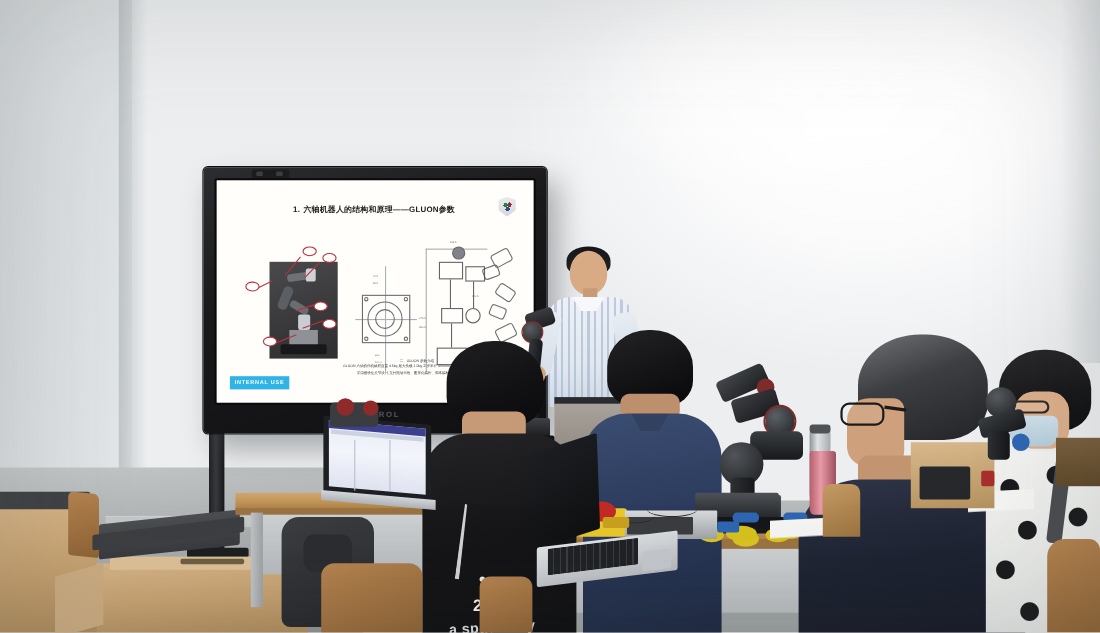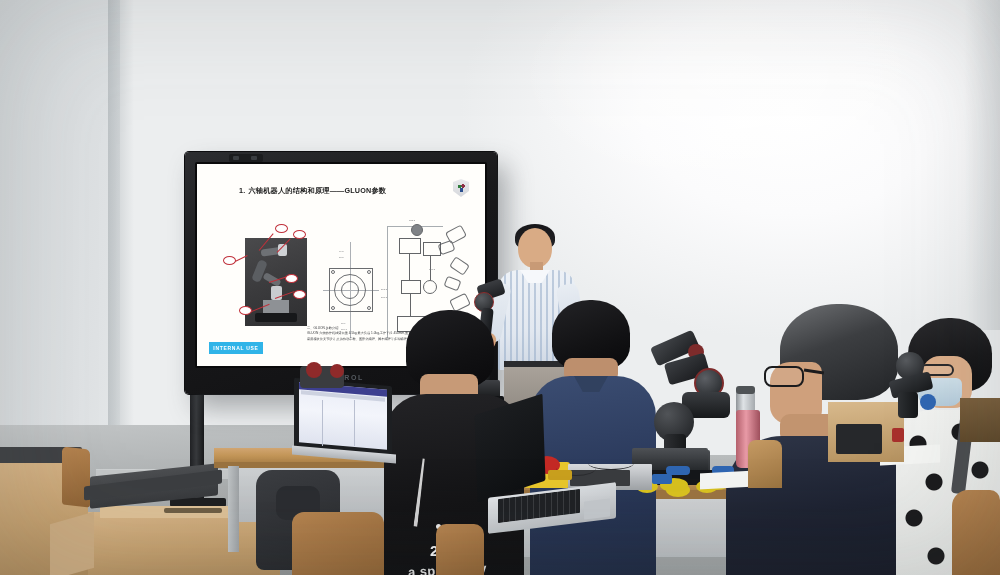--- a/index.html
+++ b/index.html
@@ -39,21 +39,21 @@
   .floor-left {
     position: absolute; left: 0; bottom: 0; width: 330px; height: 150px;
     background: linear-gradient(175deg, #c3c6c7 0%, #8d9192 100%);
   }
   .baseboard {
     position: absolute; left: 96px; bottom: 96px; width: 250px; height: 10px;
     background: #c4c7c8; border-top: 1px solid #cdd0d1;
   }
 
   
-  .display-wrap { position: absolute; left: 185px; top: 152px; width: 312px; height: 242px; }
+  .display-wrap { position: absolute; left: 185px; top: 152px; width: 312px; height: 242px; text-align: center; }
   .display-frame {
     position: absolute; inset: 0;
     background: linear-gradient(160deg, #2c2d30 0%, #19191b 40%, #101012 100%);
     border-radius: 4px;
     box-shadow: 10px 14px 26px rgba(60,65,70,.40), 0 0 0 1px #0c0c0e;
   }
   .display-inner-bezel {
     position: absolute; left: 10px; top: 10px; right: 10px; bottom: 26px;
     background: #0a0a0b; border-radius: 2px;
   }

